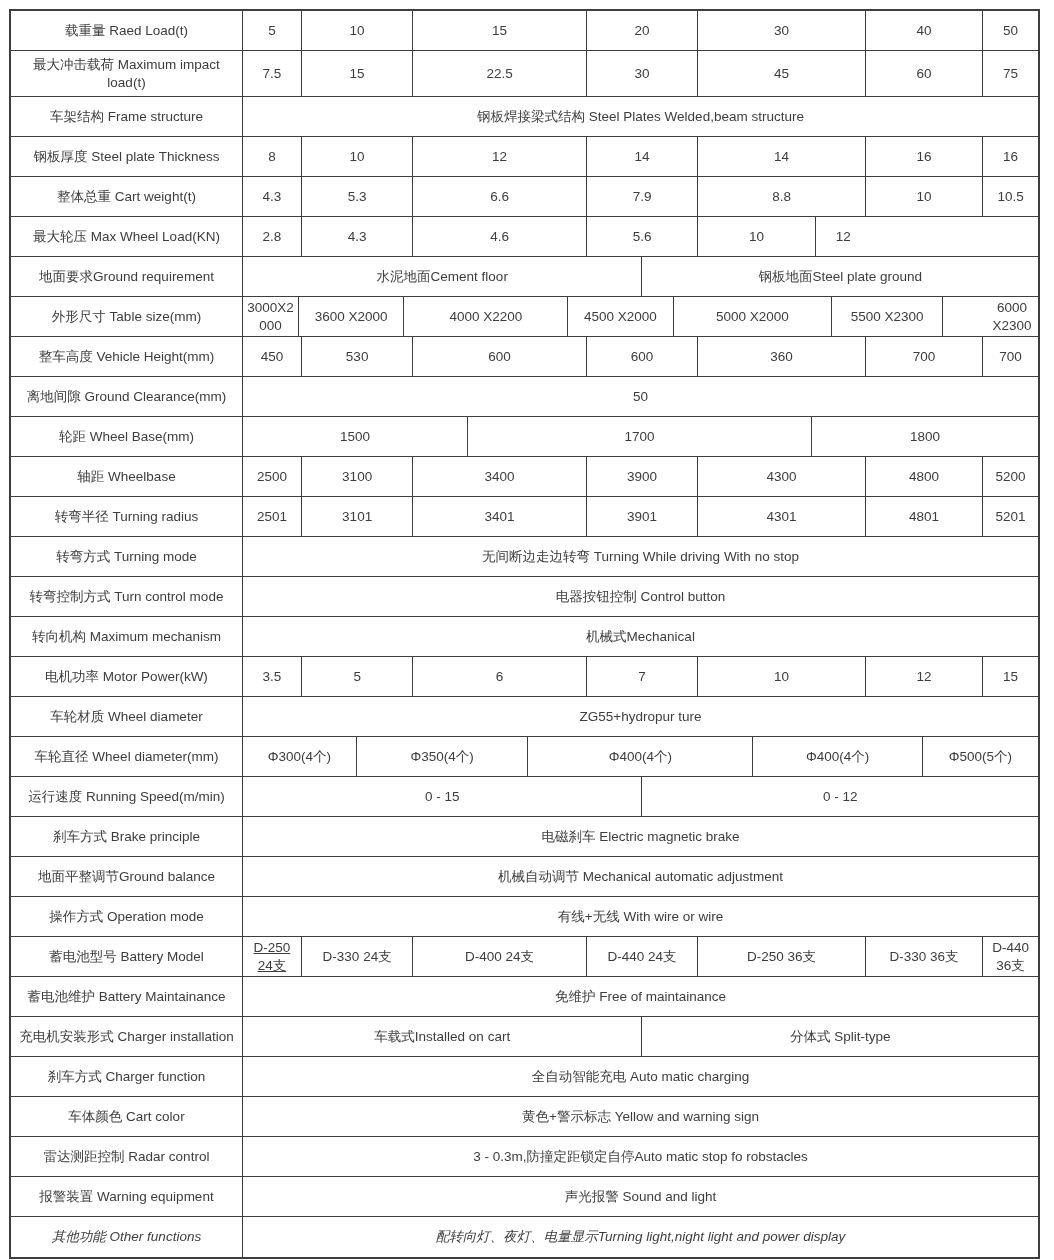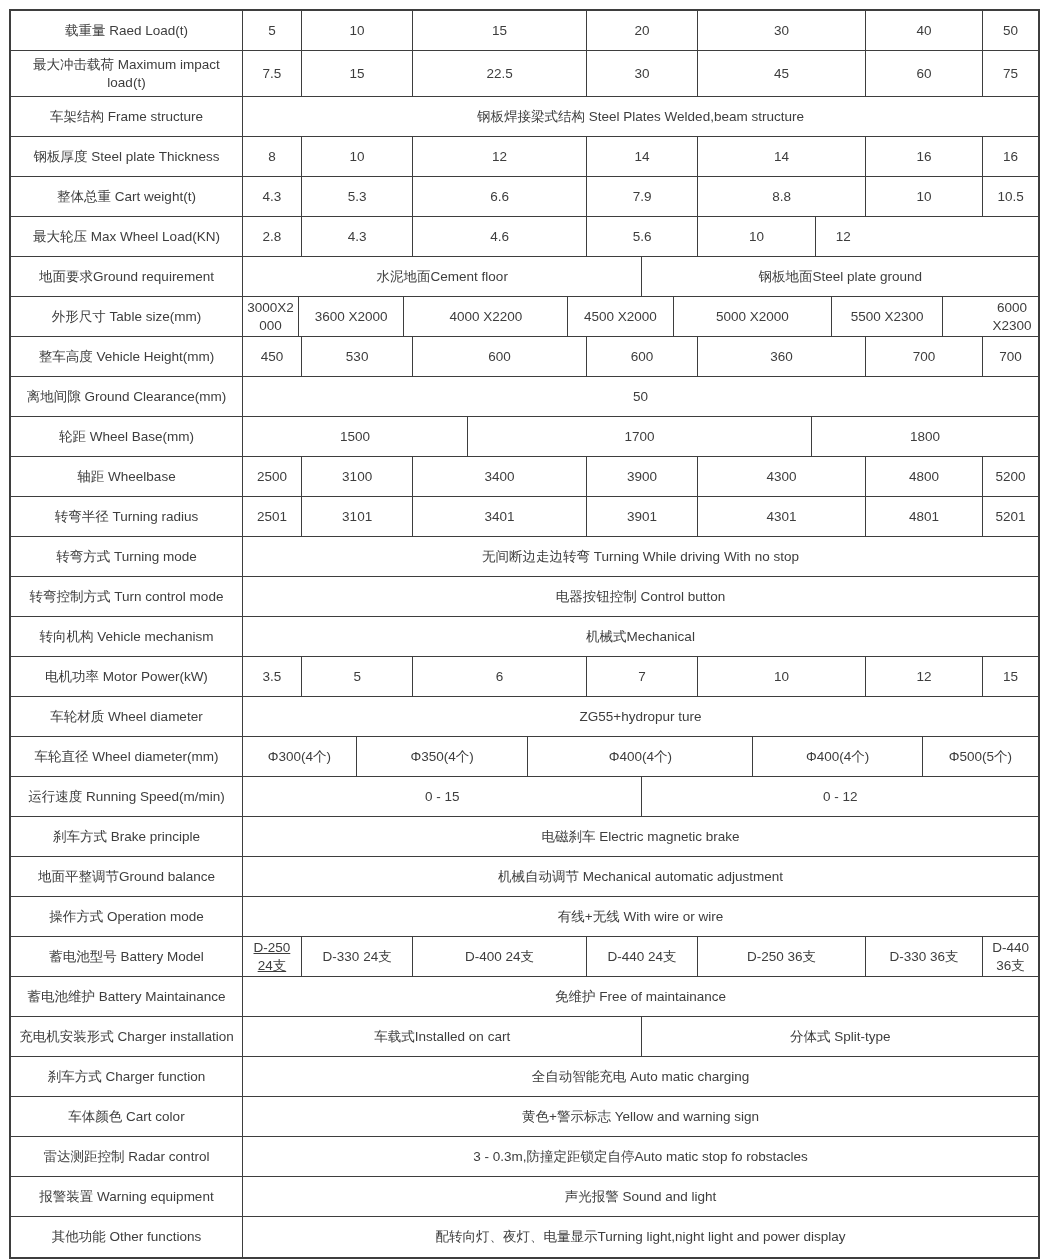--- a/index.html
+++ b/index.html
@@ -21,20 +21,21 @@
     border: 2px solid #3e3e3e;
   }
   .row {
     display: flex;
     height: 40px;
     box-sizing: border-box;
     border-bottom: 1.5px solid #3e3e3e;
   }
   .row:last-child {
     border-bottom: none;
+    font-style: italic;
   }
   .cell {
     display: flex;
     align-items: center;
     justify-content: center;
     text-align: center;
     box-sizing: border-box;
     color: #3d3d3d;
     font-size: 13.5px;
     line-height: 1.28;
@@ -205,21 +206,21 @@
           <div class="cell value-cell" style="width: 100%;">无间断边走边转弯 Turning While driving With no stop</div>
         </div>
       </div>
       <div class="row">
         <div class="cell label-cell">转弯控制方式 Turn control mode</div>
         <div class="values">
           <div class="cell value-cell" style="width: 100%;">电器按钮控制 Control button</div>
         </div>
       </div>
       <div class="row">
-        <div class="cell label-cell">转向机构 Vehicle mechanism</div>
+        <div class="cell label-cell">转向机构 Maximum mechanism</div>
         <div class="values">
           <div class="cell value-cell" style="width: 100%;">机械式Mechanical</div>
         </div>
       </div>
       <div class="row">
         <div class="cell label-cell">电机功率 Motor Power(kW)</div>
         <div class="values">
           <div class="cell value-cell" style="width: 7.4%;">3.5</div>
           <div class="cell value-cell" style="width: 14.04%;">5</div>
           <div class="cell value-cell" style="width: 21.8%;">6</div>

